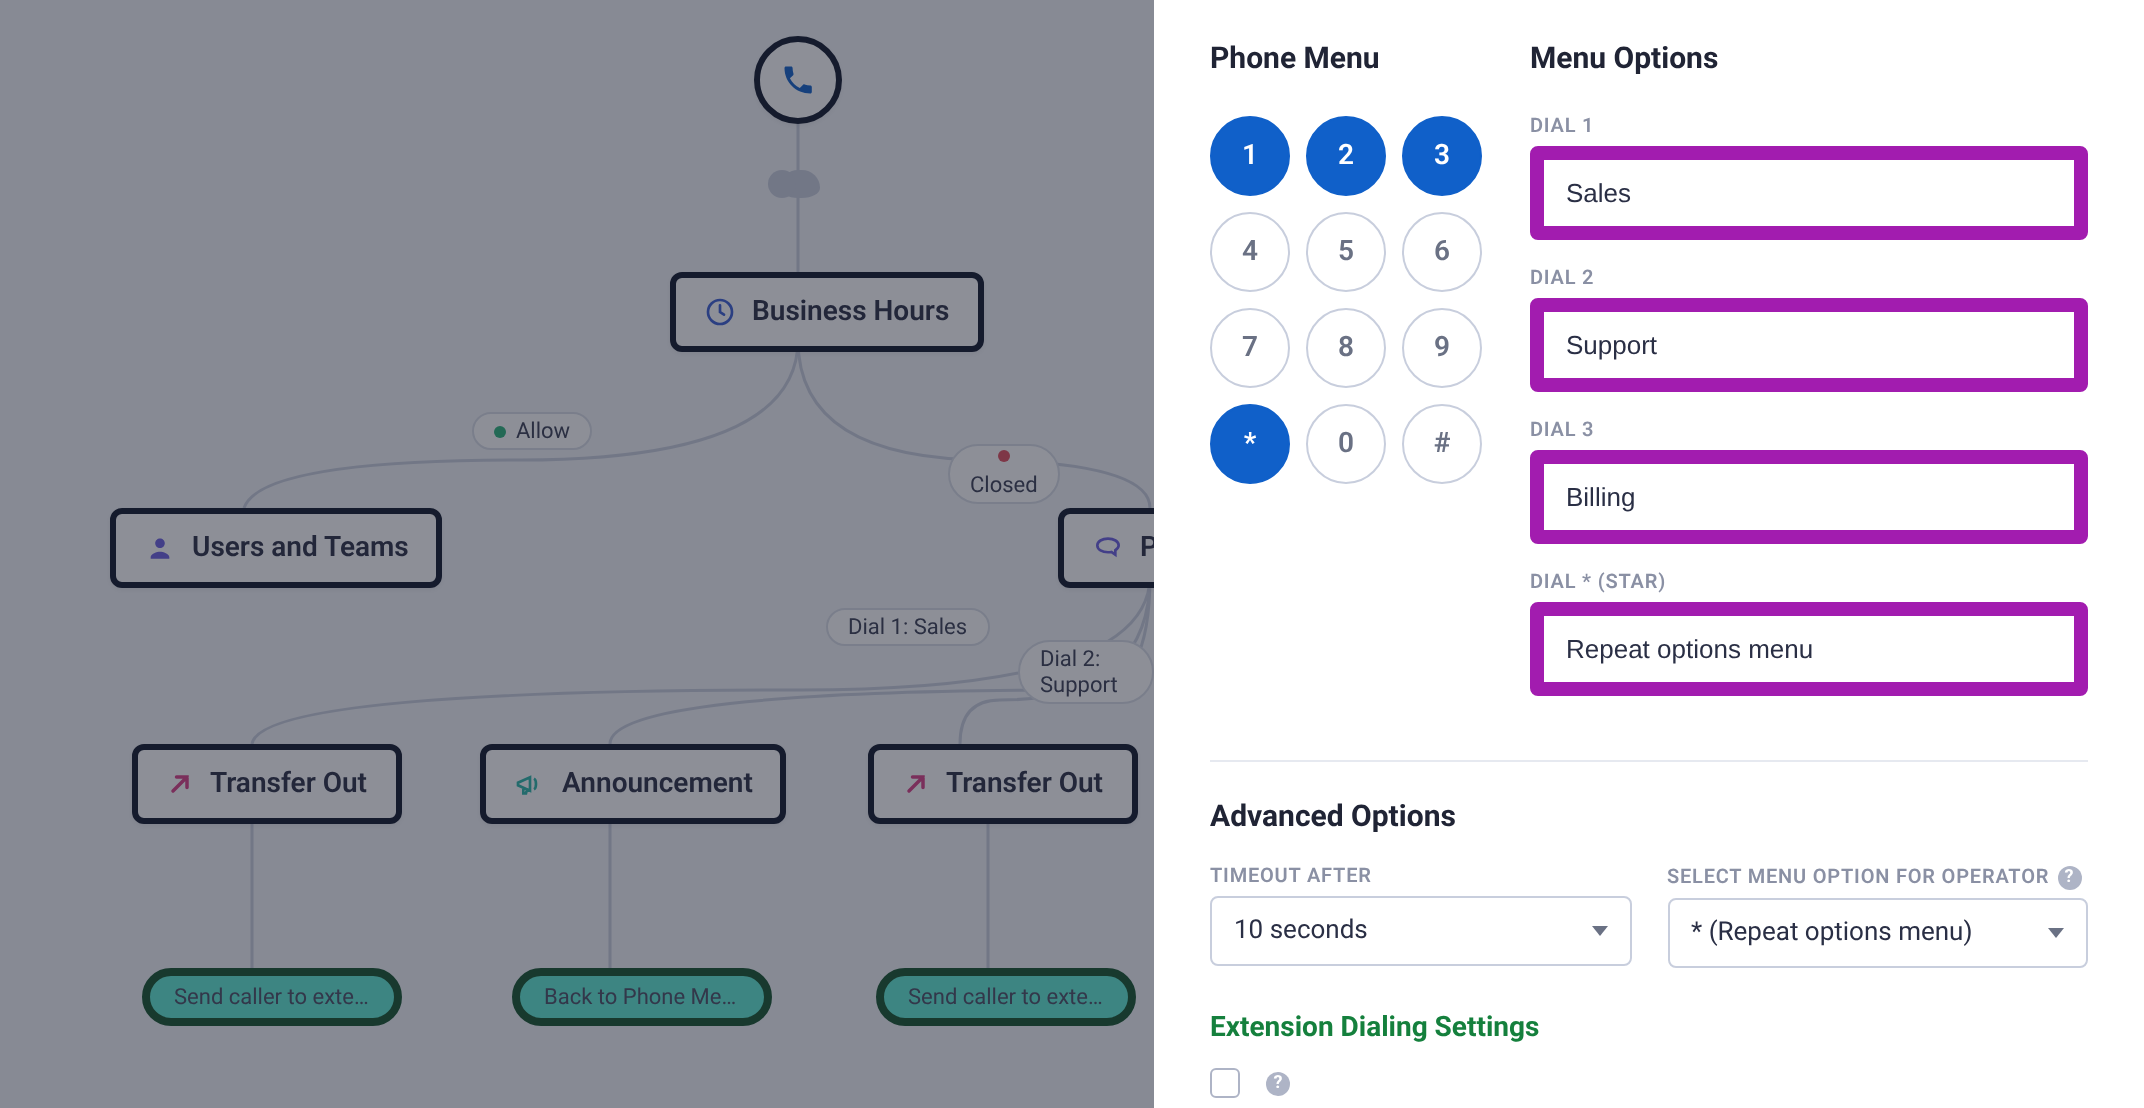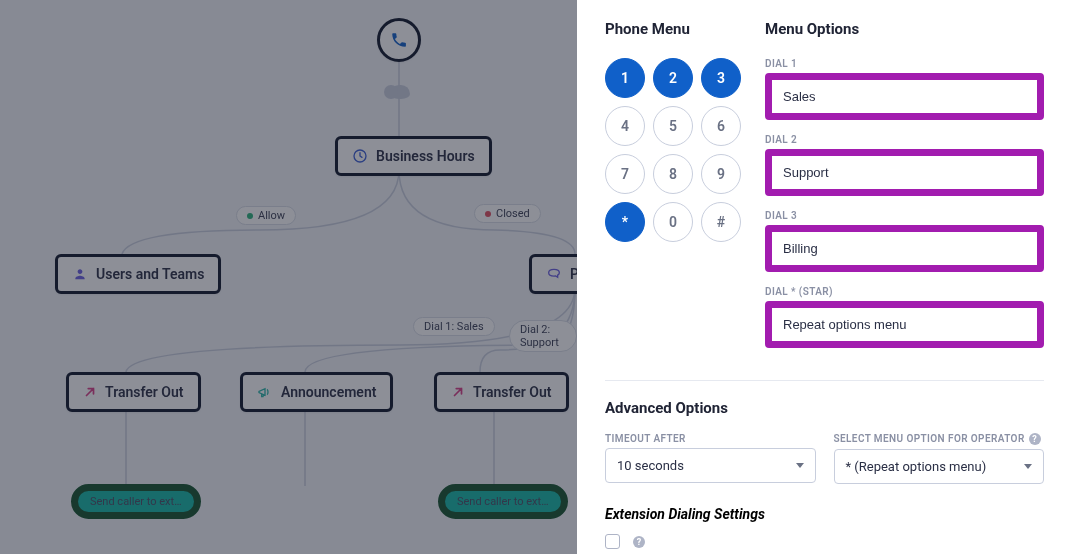--- a/index.html
+++ b/index.html
@@ -9,38 +9,38 @@
   .overlay { position: absolute; inset: 0; background: rgba(28,32,48,0.5); pointer-events: none; }
   svg.connectors { position: absolute; inset: 0; width: 100%; height: 100%; }
   .node { position: absolute; background: #fff; border: 3px solid #0f172a; border-radius: 6px; padding: 9px 14px; display: flex; align-items: center; gap: 8px; font-size: 14px; font-weight: 600; color: #2a2f45; box-shadow: 0 1px 2px rgba(0,0,0,0.05); white-space: nowrap; }
   .node.circle { width: 44px; height: 44px; padding: 0; justify-content: center; border-radius: 50%; }
   .badge { position: absolute; background: #fff; border: 1px solid #d8dde6; border-radius: 999px; padding: 2px 10px; font-size: 11px; color: #3a3f55; display: flex; align-items: center; gap: 5px; }
   .dot { width: 6px; height: 6px; border-radius: 50%; }
   .dot.green { background: #2ab27b; }
   .dot.red { background: #e04f5f; }
   .cloud { position: absolute; width: 20px; height: 14px; background: #c8cedd; border-radius: 50% 50% 50% 50% / 70% 70% 40% 40%; }
   .cloud::before { content:""; position:absolute; width:14px; height:14px; background:#c8cedd; border-radius:50%; left:-6px; top:0; }
-  .pill { position: absolute; background: #14b8a6; border: 7px solid #14532d; border-radius: 999px; padding: 4px 12px; font-size: 11px; color: #4a4f65; max-width: 130px; overflow: hidden; text-overflow: ellipsis; white-space: nowrap; text-align: center; }
+  .pill { position: absolute; background: #5eead4; border: 4px solid #14532d; border-radius: 999px; padding: 4px 12px; font-size: 11px; color: #4a4f65; max-width: 130px; overflow: hidden; text-overflow: ellipsis; white-space: nowrap; text-align: center; }
 
   .panel { width: 495px; height: 100%; background: #fff; padding: 20px 28px 0 28px; overflow-y: auto; }
   .row-top { display: flex; gap: 24px; }
   .section-title { font-size: 15px; font-weight: 700; color: #202435; margin-bottom: 20px; }
   .dialpad { display: grid; grid-template-columns: repeat(3,40px); grid-auto-rows: 40px; gap: 8px; }
   .key { width: 40px; height: 40px; border-radius: 50%; border: 1px solid #c8cedd; background: #fff; color: #6a7184; display: flex; align-items: center; justify-content: center; font-size: 14px; font-weight: 600; cursor: pointer; }
   .key.active { background: #1060c9; border-color: #1060c9; color: #fff; }
   .options-col { flex: 1; }
   .field-label { font-size: 10px; letter-spacing: .4px; font-weight: 600; color: #8a90a4; text-transform: uppercase; margin: 0 0 4px 0; }
   .text-input { width: 100%; border: 7px solid #a21caf; border-radius: 4px; padding: 9px 11px; font-size: 13px; color: #2a2f45; margin-bottom: 14px; }
   hr.divider { border: none; border-top: 1px solid #e6e9f0; margin: 18px 0 18px 0; }
   .adv-row { display: flex; gap: 18px; justify-content: center; }
   .adv-col { flex: 1; }
   .select { width: 100%; border: 1px solid #c8cedd; border-radius: 4px; padding: 9px 11px; font-size: 13px; color: #2a2f45; display: flex; align-items: center; justify-content: space-between; cursor: pointer; }
   .caret { width: 0; height: 0; border-left: 4px solid transparent; border-right: 4px solid transparent; border-top: 5px solid #6a7184; }
   .help-circle { display:inline-flex; align-items:center; justify-content:center; width:12px; height:12px; border-radius:50%; background:#aeb4c6; color:#fff; font-size:9px; font-weight:700; margin-left:4px; vertical-align:middle; }
-  .subheading { font-size: 14px; font-weight: 700; color: #000000; margin: 22px 0 12px; font-style: italic; }
+  .subheading { font-size: 14px; font-weight: 700; color: #15803d; margin: 22px 0 12px; }
   .check-row { display: flex; align-items: center; gap: 9px; font-size: 13px; color: #3a3f55; }
   .checkbox { width: 15px; height: 15px; border: 1.5px solid #aeb4c6; border-radius: 3px; cursor: pointer; }
   .icon-svg { display: block; }
 </style>
 </head>
 <body>
 
 <div class="app">
   <div class="canvas">
 
@@ -69,40 +69,40 @@
           <circle cx="12" cy="12" r="9" fill="none" stroke="#3b5fd4" stroke-width="2"></circle>
           <path d="M12 7v5l3 2" stroke="#3b5fd4" stroke-width="2" fill="none" stroke-linecap="round"></path>
         </svg>
       <span>Business Hours</span>
     </div>
 
     <div class="badge" style="left:236px; top:206px;">
       <span class="dot green"></span>
         <span>Allow</span>
     </div>
-    <div class="badge" style="left:474px; top:204px;">
+    <div class="badge" style="left:474px; top:222px;flex-direction:column;">
       <span class="dot red"></span>
         <span>Closed</span>
     </div>
 
     <div class="node" style="left:55px; top:254px;">
       <svg class="icon-svg" width="16" height="16" viewBox="0 0 24 24">
           <path fill="#6a5fe0" d="M12 12c2 0 3.6-1.6 3.6-3.6S14 4.8 12 4.8 8.4 6.4 8.4 8.4 10 12 12 12zm-7 7c0-2.8 4.7-4.2 7-4.2s7 1.4 7 4.2v1H5v-1z"></path>
         </svg>
       <span>Users and Teams</span>
     </div>
 
     <div class="node" style="left:529px; top:254px;">
       <svg class="icon-svg" width="16" height="16" viewBox="0 0 24 24">
           <path fill="none" stroke="#6a5fe0" stroke-width="2" d="M4 10c0-3 3.6-5 8-5s8 2 8 5c0 1.5-1 2.8-2.5 3.7V17l-3-2c-.8.1-1.6.2-2.5.2-4.4 0-8-2-8-5z"></path>
         </svg>
       <span>P</span>
     </div>
 
-    <div class="badge" style="left:413px; top:317px;">
+    <div class="badge" style="left:413px; top:304px;">
       <span>Dial 1: Sales</span>
     </div>
     <div class="badge" style="left:509px; top:320px;">
       <span>Dial 2: Support</span>
     </div>
 
     <div class="node" style="left:66px; top:372px;">
       <svg class="icon-svg" width="14" height="14" viewBox="0 0 24 24">
           <path stroke="#d93f87" stroke-width="3" fill="none" stroke-linecap="round" d="M6 18L18 6M9 6h9v9"></path>
         </svg>
@@ -117,20 +117,21 @@
     </div>
 
     <div class="node" style="left:434px; top:372px;">
       <svg class="icon-svg" width="14" height="14" viewBox="0 0 24 24">
           <path stroke="#d93f87" stroke-width="3" fill="none" stroke-linecap="round" d="M6 18L18 6M9 6h9v9"></path>
         </svg>
       <span>Transfer Out</span>
     </div>
 
     <div class="pill" style="left:71px; top:484px;">Send caller to exter…</div>
+    <div class="pill" style="left:256px; top:484px;">Back to Phone Menu</div>
     <div class="pill" style="left:438px; top:484px;">Send caller to exter…</div>
 
     <div class="overlay"></div>
   </div>
 
   <div class="panel">
     <div class="row-top">
       <div>
         <div class="section-title">Phone Menu</div>
         <div class="dialpad" id="dialpad">

